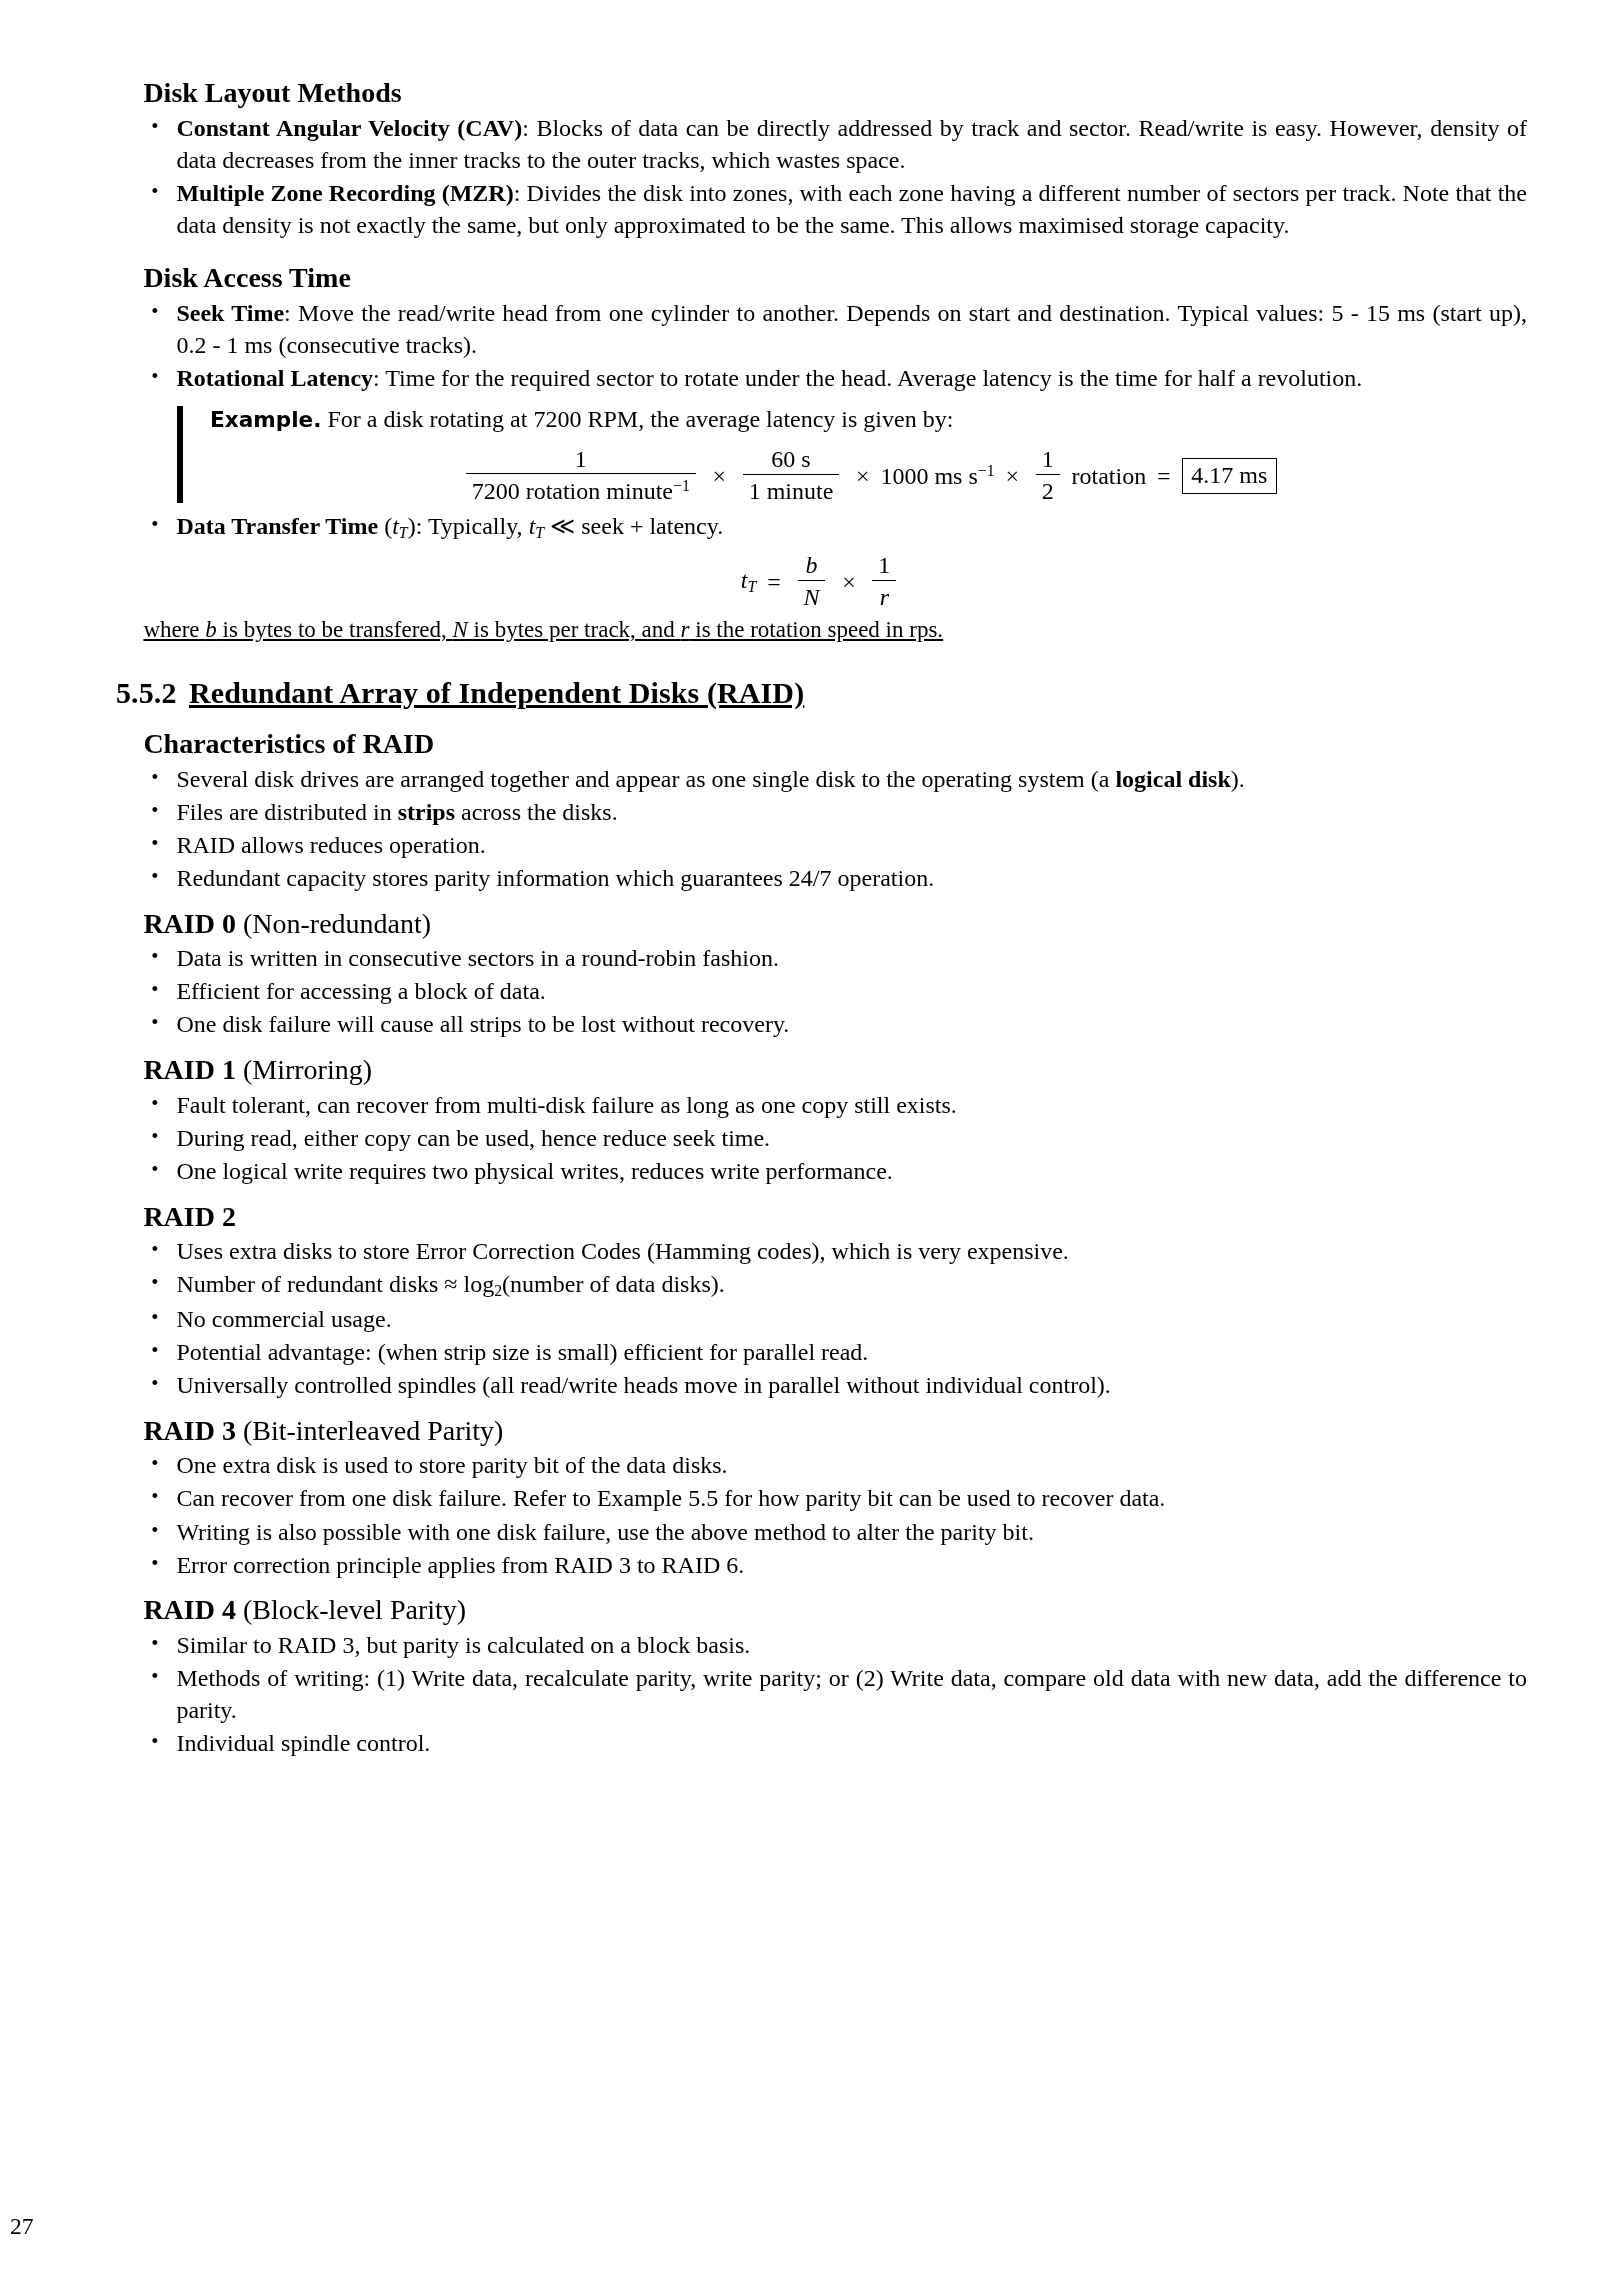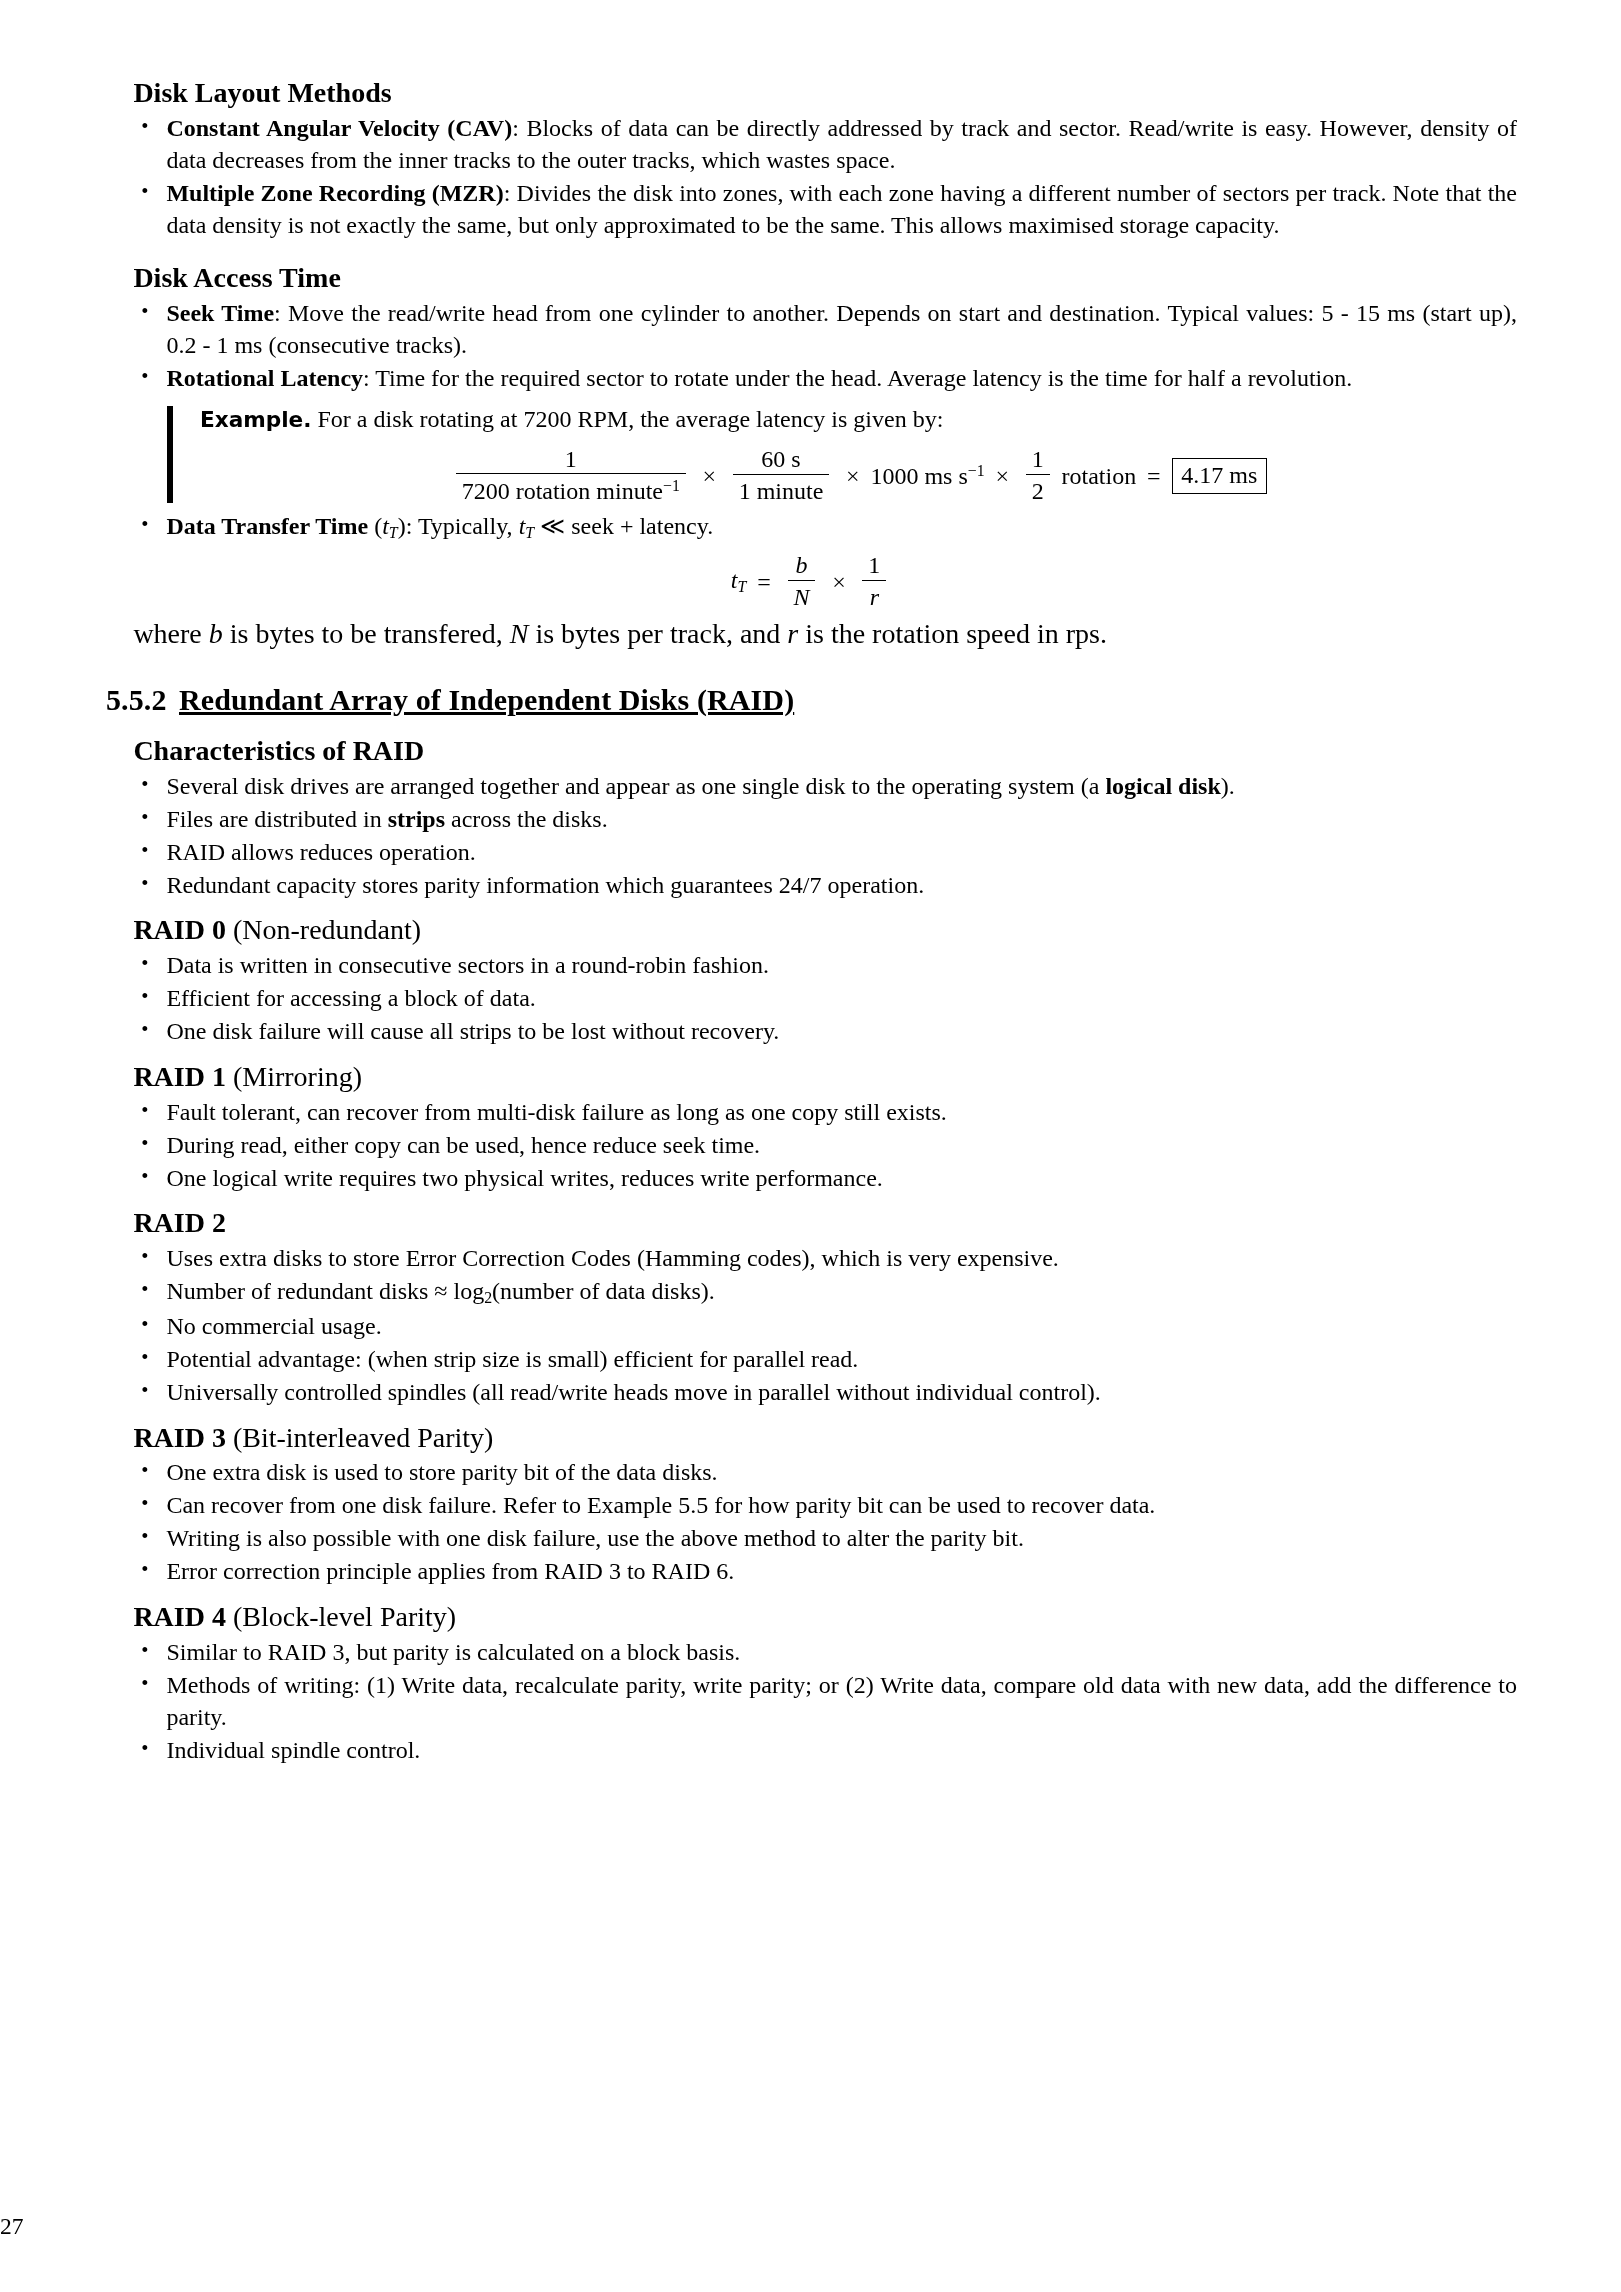--- a/index.html
+++ b/index.html
@@ -15,20 +15,21 @@
     color: #000000;
     position: relative;
     overflow: hidden;
   }
   .page {
     position: relative;
     width: 1298px;
     height: 2293px;
     box-sizing: border-box;
     padding: 12px;
+    margin-left: 10px;
   }
   .content {
     position: absolute;
     left: 106px;
     top: 76px;
     width: 1411px;
   }
 
   
   h2.subsection {
@@ -180,24 +181,25 @@
   }
   .example-text {
     font-size: 24px;
     line-height: 1.33;
   }
   .example-block .displaymath {
     margin: 11.8px 0 2px 0;
   }
 
   .where-line {
-    font-size: 28px;
+    font-size: 23px;
     line-height: 1.33;
     padding-left: 27.4px;
     margin-top: 5.9px;
+    text-decoration: underline;
   }
 
   
   .gap-sm { height: 11.8px; }
   .gap-md { height: 19.6px; }
   .gap-lg { height: 29px; }
 
   
   .page-number {
     position: absolute;

